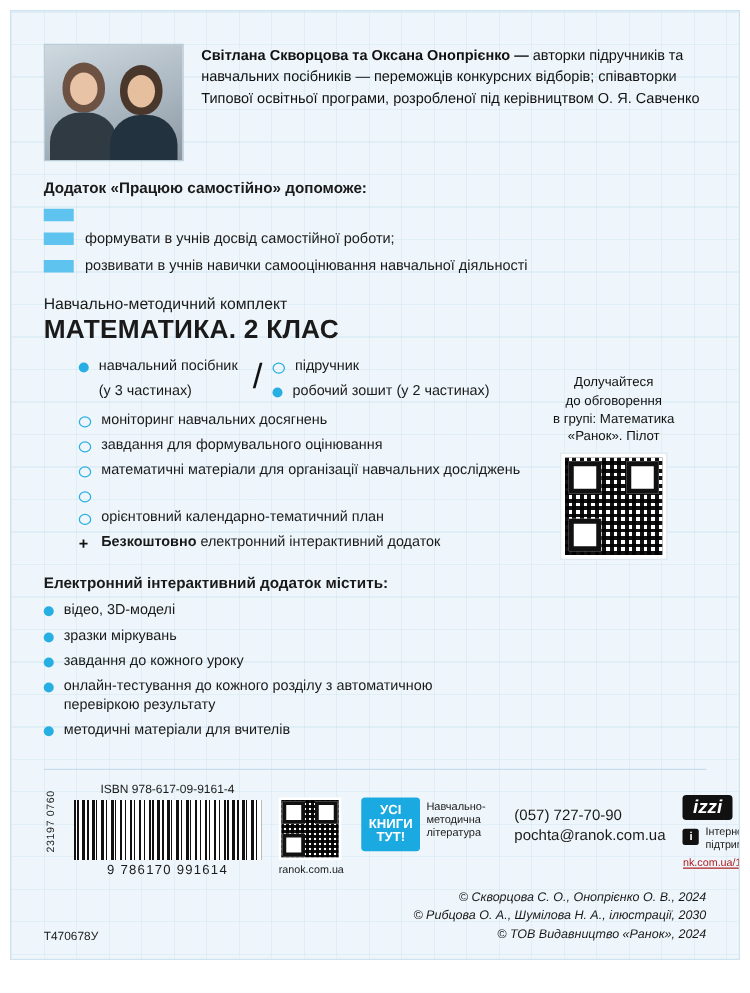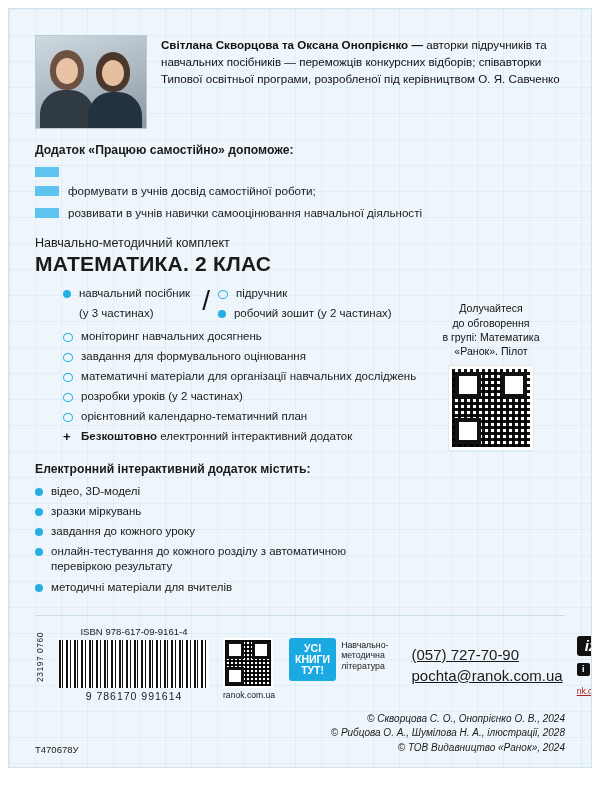--- a/index.html
+++ b/index.html
@@ -265,24 +265,23 @@
     text-align: center;
     border-radius: 3px;
     width: 44px;
   }
   .usi-sub {
     font-size: 8.8px;
     line-height: 1.25;
     padding-top: 2px;
   }
   .contact {
-    font-size: 15px;
+    font-size: 12px;
     line-height: 1.4;
     padding-top: 18px;
-    text-decoration: underline;
   }
   .izzi {
     background: #111;
     color: #fff;
     font-weight: bold;
     font-style: italic;
     font-size: 15px;
     padding: 1px 8px 2px 8px;
     border-radius: 3px;
     display: inline-block;
@@ -391,21 +390,20 @@
           <li>
             <span class="dot hollow"></span>
             <span>завдання для формувального оцінювання</span>
           </li>
           <li>
             <span class="dot hollow"></span>
             <span>математичні матеріали для організації навчальних досліджень</span>
           </li>
           <li>
             <span class="dot hollow"></span>
-            <span>розробки уроків (у 2 частинах)</span>
           </li>
           <li>
             <span class="dot hollow"></span>
             <span>орієнтовний календарно-тематичний план</span>
           </li>
           <li class="free-line">
             <span class="plus">+</span>
             <span><b>Безкоштовно</b><span> електронний інтерактивний додаток</span></span>
           </li>
         </ul>
@@ -485,19 +483,19 @@
           <span class="sq">i</span>
           <span style="white-space:pre-line;">Інтернет-
 підтримка</span>
         </div>
         <a class="link" href="#">nk.com.ua/105987</a>
       </div>
     </div>
 
     <div class="copy">
       <div>© Скворцова С. О., Онопрієнко О. В., 2024</div>
-      <div>© Рибцова О. А., Шумілова Н. А., ілюстрації, 2028</div>
+      <div>© Рибцова О. А., Шумілова Н. А., ілюстрації, 2030</div>
       <div>© ТОВ Видавництво «Ранок», 2024</div>
     </div>
 
     <div class="code-left">Т470678У</div>
   </div>
 </div>
 
 </body></html>

